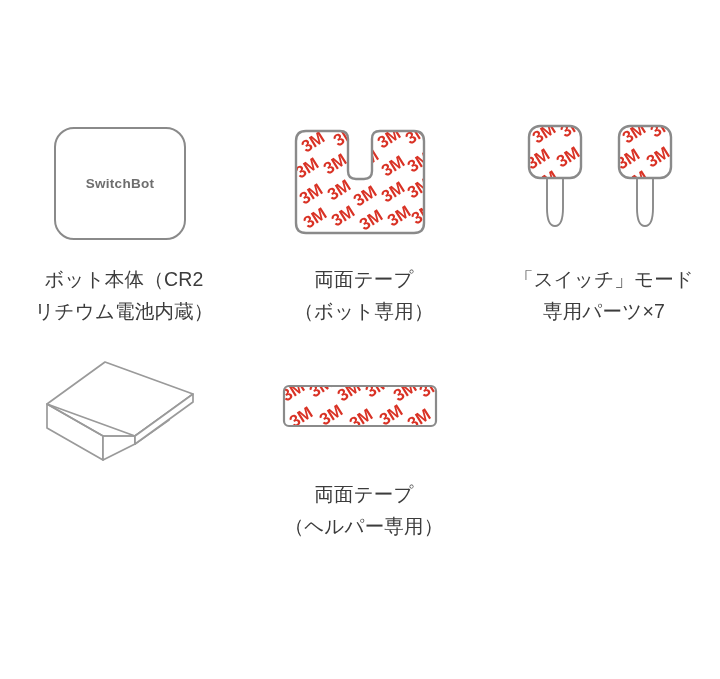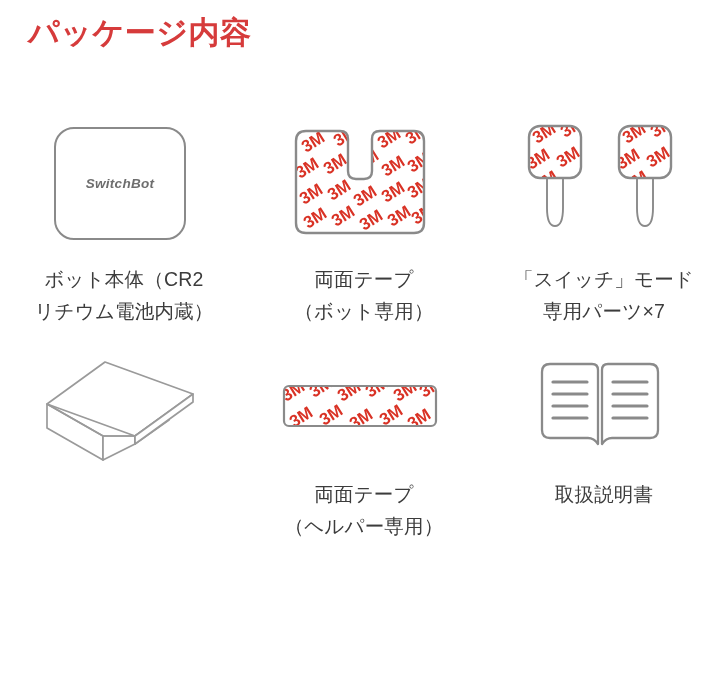--- a/index.html
+++ b/index.html
@@ -80,35 +80,33 @@
     background: #ffffff;
     display: flex;
     align-items: center;
     justify-content: center;
   }
   .bot-logo {
     font-size: 13.5px;
     font-weight: 700;
     color: #6e6e6e;
     letter-spacing: 0.3px;
-    font-style: italic;
   }
 
   
   .art-svg { display: block; overflow: visible; }
 
   
   .row2 .item-art { height: 135px; }
 </style>
 </head>
 <body>
 
 <div id="page">
 
-  <h1 id="page-title">パッケージ内容</h1>
 
   <div id="items-grid">
 
     <div class="item-cell row1">
       <div class="item-art">
         <div class="bot-body">
           <span class="bot-logo">SwitchBot</span>
         </div>
       </div>
       <div class="item-caption">ボット本体（CR2
@@ -246,39 +244,15 @@
             <text x="104" y="50" transform="rotate(-32 104 50)">3M</text>
             <text x="132" y="54" transform="rotate(-32 132 54)">3M</text>
           </g>
           <rect x="4" y="10" width="152" height="40" rx="5" fill="none" stroke="#8a8a8a" stroke-width="2.2"></rect>
         </svg>
       </div>
       <div class="item-caption">両面テープ
 （ヘルパー専用）</div>
     </div>
 
-    <div class="item-cell row2">
-      <div class="item-art">
-        <svg class="art-svg" width="136" height="100" viewBox="0 0 136 100">
-
-          <path d="M10,16 Q10,8 18,8 L60,8 Q66,8 66,14 L66,88 Q62,82 56,82
-                   L18,82 Q10,82 10,74 Z" fill="#ffffff" stroke="#8a8a8a" stroke-width="2.3" stroke-linejoin="round"></path>
-
-          <path d="M126,16 Q126,8 118,8 L76,8 Q70,8 70,14 L70,88 Q74,82 80,82
-                   L118,82 Q126,82 126,74 Z" fill="#ffffff" stroke="#8a8a8a" stroke-width="2.3" stroke-linejoin="round"></path>
-
-          <g stroke="#8a8a8a" stroke-width="3.2" stroke-linecap="round">
-            <line x1="21" y1="26" x2="55" y2="26"></line>
-            <line x1="21" y1="38" x2="55" y2="38"></line>
-            <line x1="21" y1="50" x2="55" y2="50"></line>
-            <line x1="21" y1="62" x2="55" y2="62"></line>
-            <line x1="81" y1="26" x2="115" y2="26"></line>
-            <line x1="81" y1="38" x2="115" y2="38"></line>
-            <line x1="81" y1="50" x2="115" y2="50"></line>
-            <line x1="81" y1="62" x2="115" y2="62"></line>
-          </g>
-        </svg>
-      </div>
-      <div class="item-caption">取扱説明書</div>
-    </div>
 
   </div>
 </div>
 
 </body></html>

